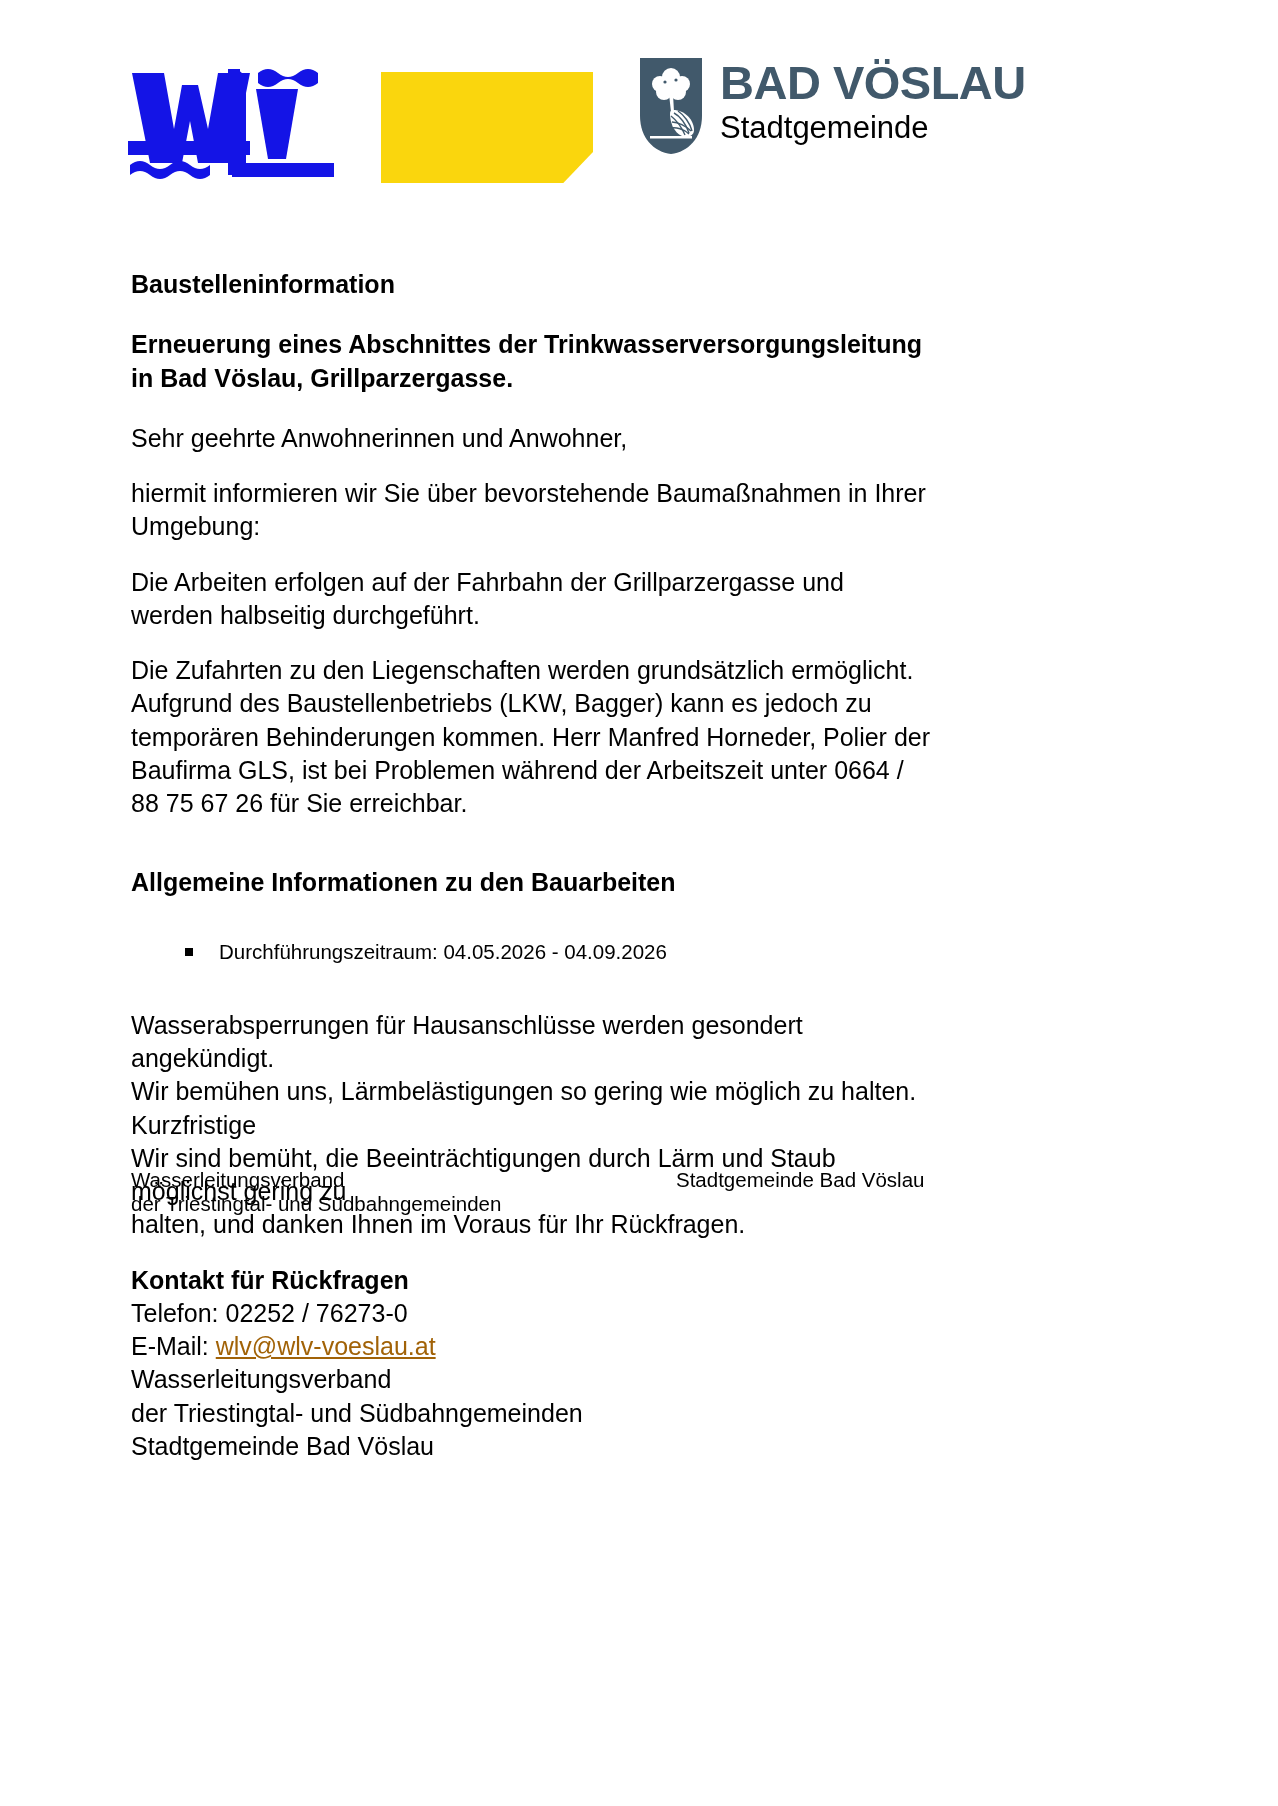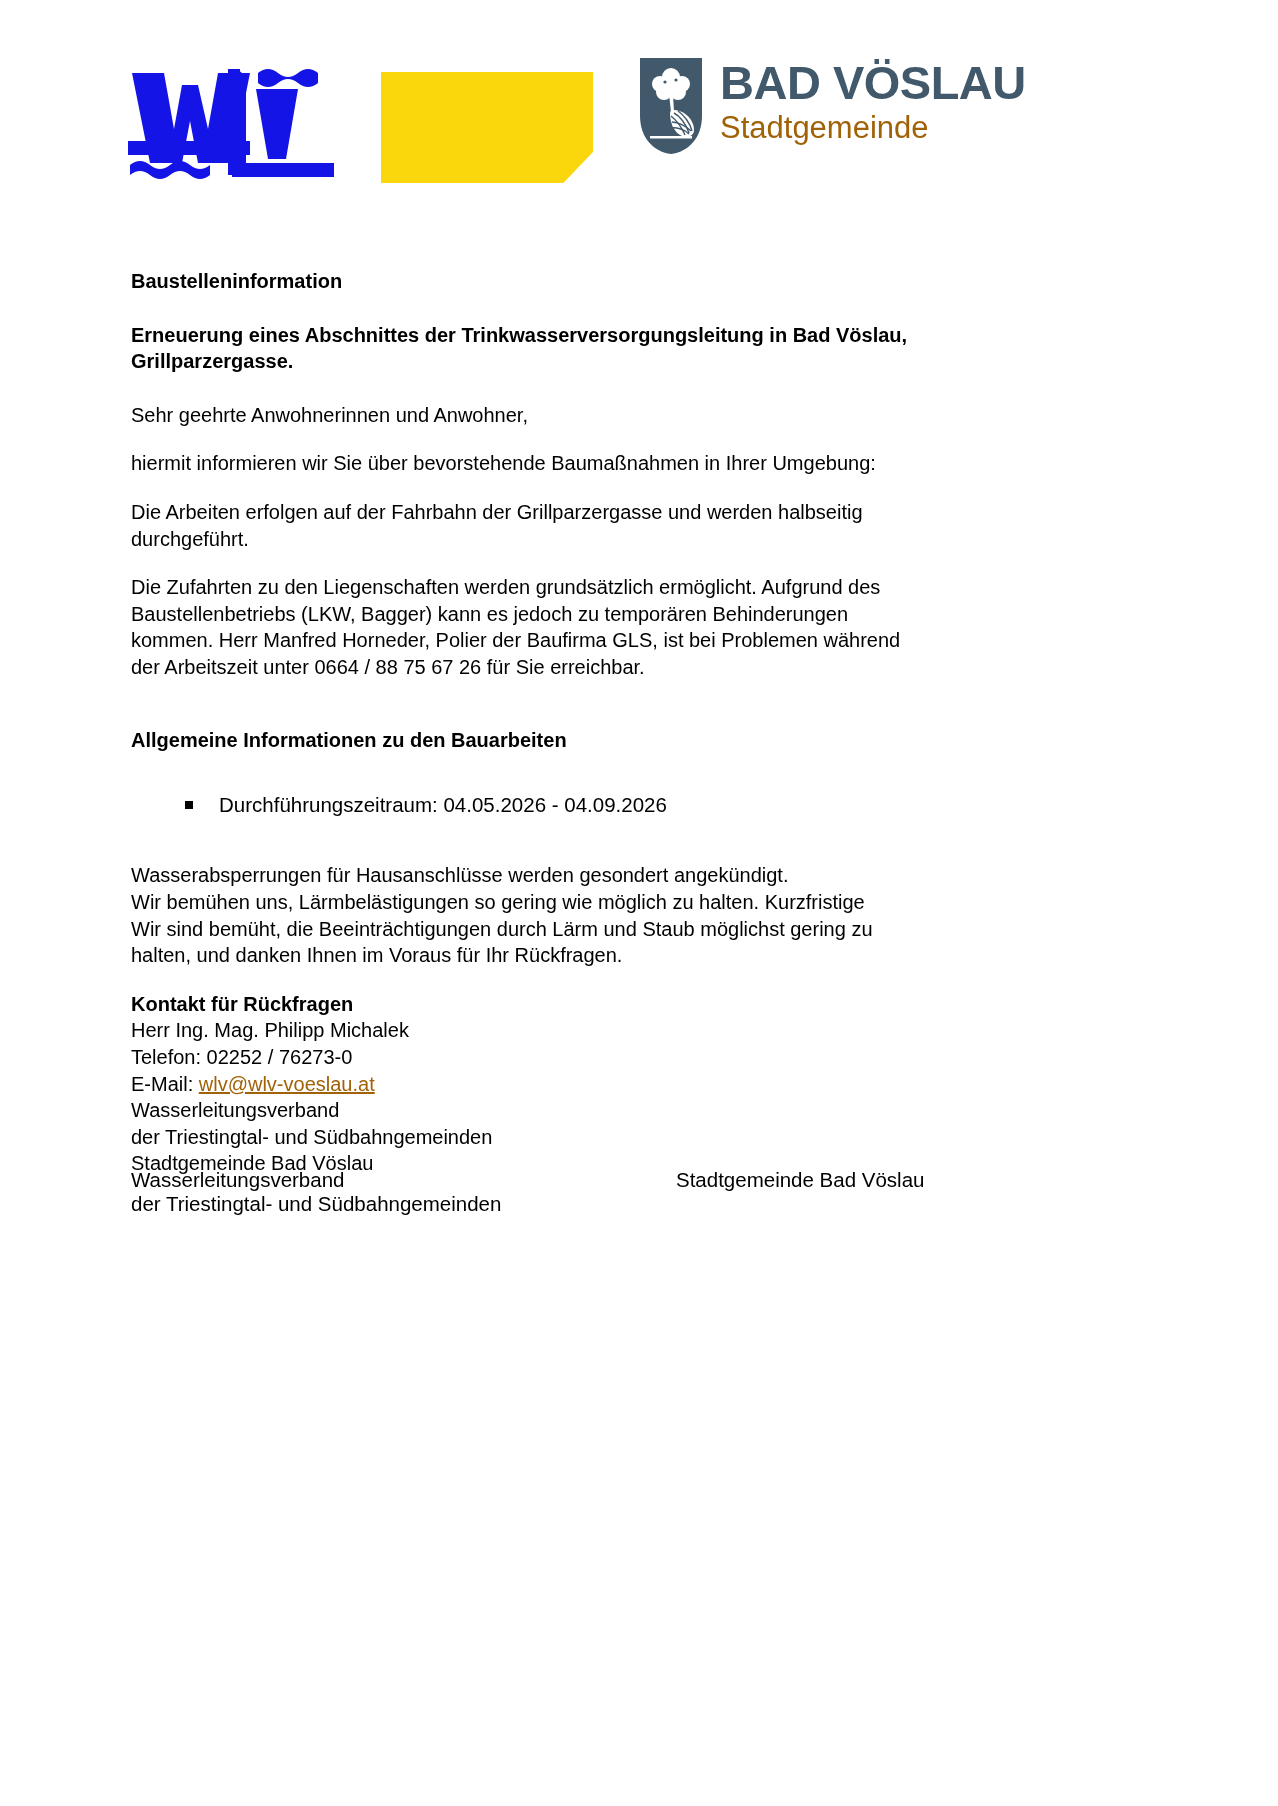--- a/index.html
+++ b/index.html
@@ -71,36 +71,36 @@
     font-weight: bold;
     letter-spacing: -0.5px;
     color: #41596B;
     line-height: 0.98;
     white-space: nowrap;
   }
   .bv-sub {
     font-family: "Liberation Sans", sans-serif;
     font-size: 31px;
     font-weight: normal;
-    color: #a16207;
+    color: #000000;
     line-height: 1.15;
     margin-top: 4px;
     white-space: nowrap;
   }
 
   
   .doc {
     position: absolute;
     left: 131px;
     top: 268px;
     width: 800px;
   }
   .doc p {
     margin: 0;
-    font-size: 20px;
+    font-size: 25px;
     line-height: 1.33;
   }
   .spacer-sm { height: 22px; }
   .spacer-md { height: 27px; }
   .spacer-lg { height: 46px; }
   .heading {
     font-weight: bold;
     font-size: 20.5px;
     line-height: 1.33;
   }
@@ -264,21 +264,20 @@
     <div class="spacer-md"></div>
 
     <p>Wasserabsperrungen für Hausanschlüsse werden gesondert angekündigt.</p>
     <p>Wir bemühen uns, Lärmbelästigungen so gering wie möglich zu halten. Kurzfristige</p>
     <p>Wir sind bemüht, die Beeinträchtigungen durch Lärm und Staub möglichst gering zu</p>
     <p>halten, und danken Ihnen im Voraus für Ihr Rückfragen.</p>
 
     <div class="spacer-sm"></div>
 
     <p class="heading">Kontakt für Rückfragen</p>
-    <p class="contact-line">Herr Ing. Mag. Philipp Michalek</p>
     <p class="contact-line">Telefon: 02252 / 76273-0</p>
     <p class="contact-line"><span>E-Mail:</span> <a class="mail-link" href="#">wlv@wlv-voeslau.at</a></p>
     <p class="contact-line">Wasserleitungsverband</p>
     <p class="contact-line">der Triestingtal- und Südbahngemeinden</p>
     <p class="contact-line">Stadtgemeinde Bad Vöslau</p>
   </div>
 
   <div class="footer">
     <div class="footer-grid">
       <div class="footer-left">

